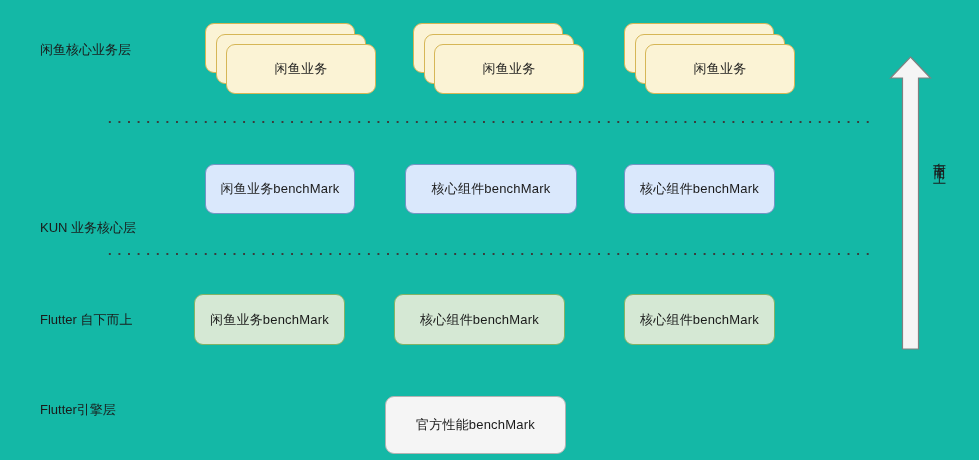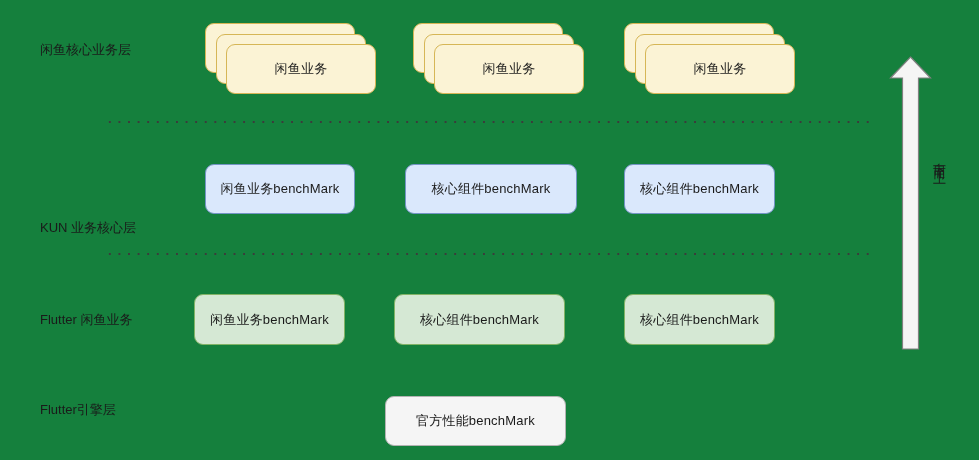--- a/index.html
+++ b/index.html
@@ -4,21 +4,21 @@
 <style>
   html, body {
     margin: 0;
     padding: 0;
     background: #ffffff;
   }
   #canvas {
     position: relative;
     width: 979px;
     height: 460px;
-    background: #15803d;
+    background: #14b8a6;
     overflow: hidden;
     font-family: "Liberation Sans", "DejaVu Sans", sans-serif;
     text-align: right;
   }
   .layer-label {
     position: absolute;
     font-size: 13px;
     color: #1a1a1a;
     white-space: nowrap;
     line-height: 1;
@@ -82,21 +82,21 @@
     line-height: 1;
   }
 </style>
 </head>
 <body>
 
 <div id="canvas">
 
   <div class="layer-label" style="left:40px; top:43px;">闲鱼核心业务层</div>
   <div class="layer-label" style="left:40px; top:182px;margin-top:39px;">KUN 业务核心层</div>
-  <div class="layer-label" style="left:40px; top:313px;">Flutter 闲鱼业务</div>
+  <div class="layer-label" style="left:40px; top:313px;">Flutter 自下而上</div>
   <div class="layer-label" style="left:40px; top:403px;">Flutter引擎层</div>
 
   <div class="stack" style="left:205px; top:23px; width:172px; height:72px;">
     <div class="node node-yellow" style="left:0px; top:0px; width:150px; height:50px;"></div>
     <div class="node node-yellow" style="left:11px; top:11px; width:150px; height:50px;"></div>
     <div class="node node-yellow" style="left:21px; top:21px; width:150px; height:50px;">闲鱼业务</div>
   </div>
 
   <div class="stack" style="left:413px; top:23px; width:172px; height:72px;">
     <div class="node node-yellow" style="left:0px; top:0px; width:150px; height:50px;"></div>
@@ -115,21 +115,21 @@
   <div class="node node-blue" style="left:205px; top:164px; width:150px; height:50px;">闲鱼业务benchMark</div>
   <div class="node node-blue" style="left:405px; top:164px; width:172px; height:50px;">核心组件benchMark</div>
   <div class="node node-blue" style="left:624px; top:164px; width:151px; height:50px;">核心组件benchMark</div>
 
   <div class="divider" style="left:105px; top:253px; width:766px;"></div>
 
   <div class="node node-green" style="left:194px; top:294px; width:151px; height:51px;">闲鱼业务benchMark</div>
   <div class="node node-green" style="left:394px; top:294px; width:171px; height:51px;">核心组件benchMark</div>
   <div class="node node-green" style="left:624px; top:294px; width:151px; height:51px;">核心组件benchMark</div>
 
-  <div class="node node-gray" style="left:385px; top:396px; width:181px; height:50px;">官方性能benchMark</div>
+  <div class="node node-gray" style="left:385px; top:396px; width:181px; height:58px;">官方性能benchMark</div>
 
   <div class="arrow-wrap" style="left:889px; top:56px;">
     <svg class="arrow-svg" width="44" height="294" viewBox="0 0 44 294">
       <polygon points="21.5,1 41.5,22 29.5,22 29.5,293 13.5,293 13.5,22 1.5,22" fill="#f5f5f5" stroke="#808080" stroke-width="1.2" stroke-linejoin="miter"></polygon>
     </svg>
   </div>
   <div class="arrow-text" style="left:933px; top:152px;">自下而上</div>
 
 </div>
 

